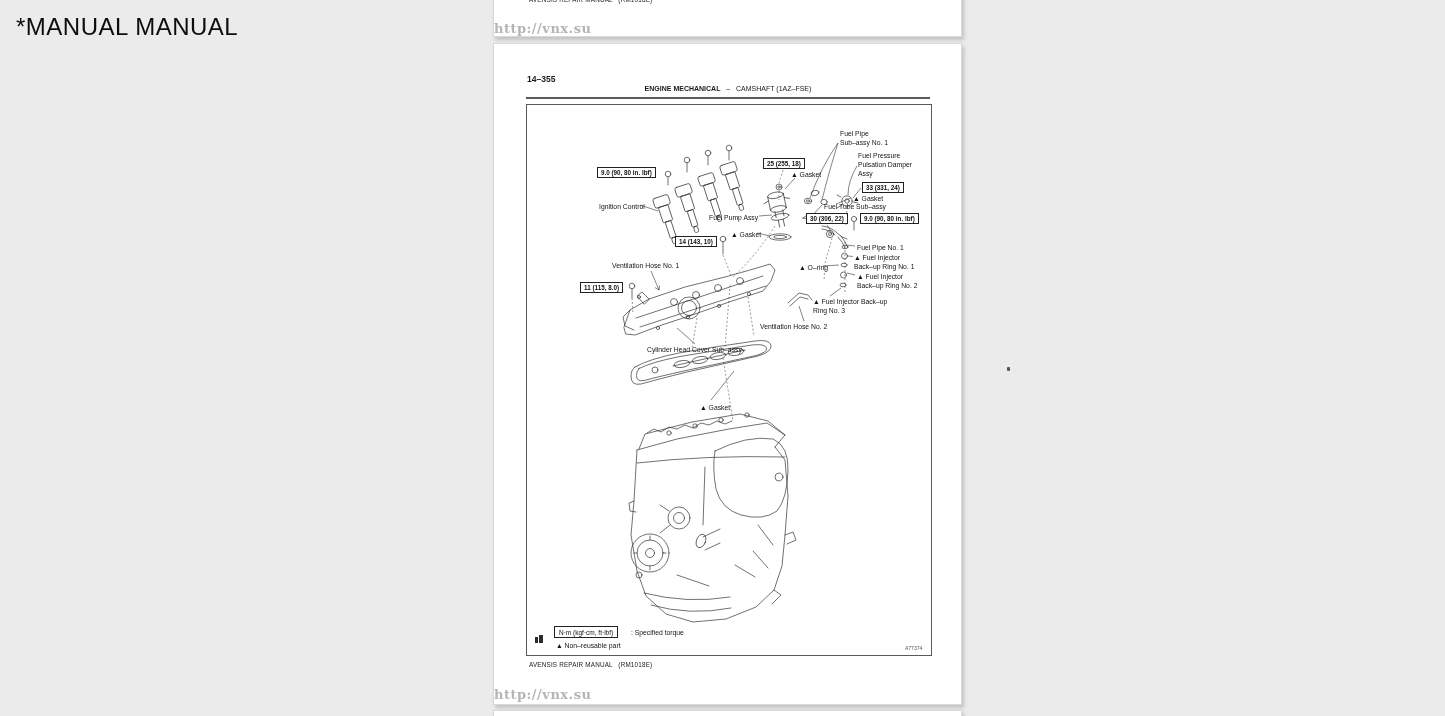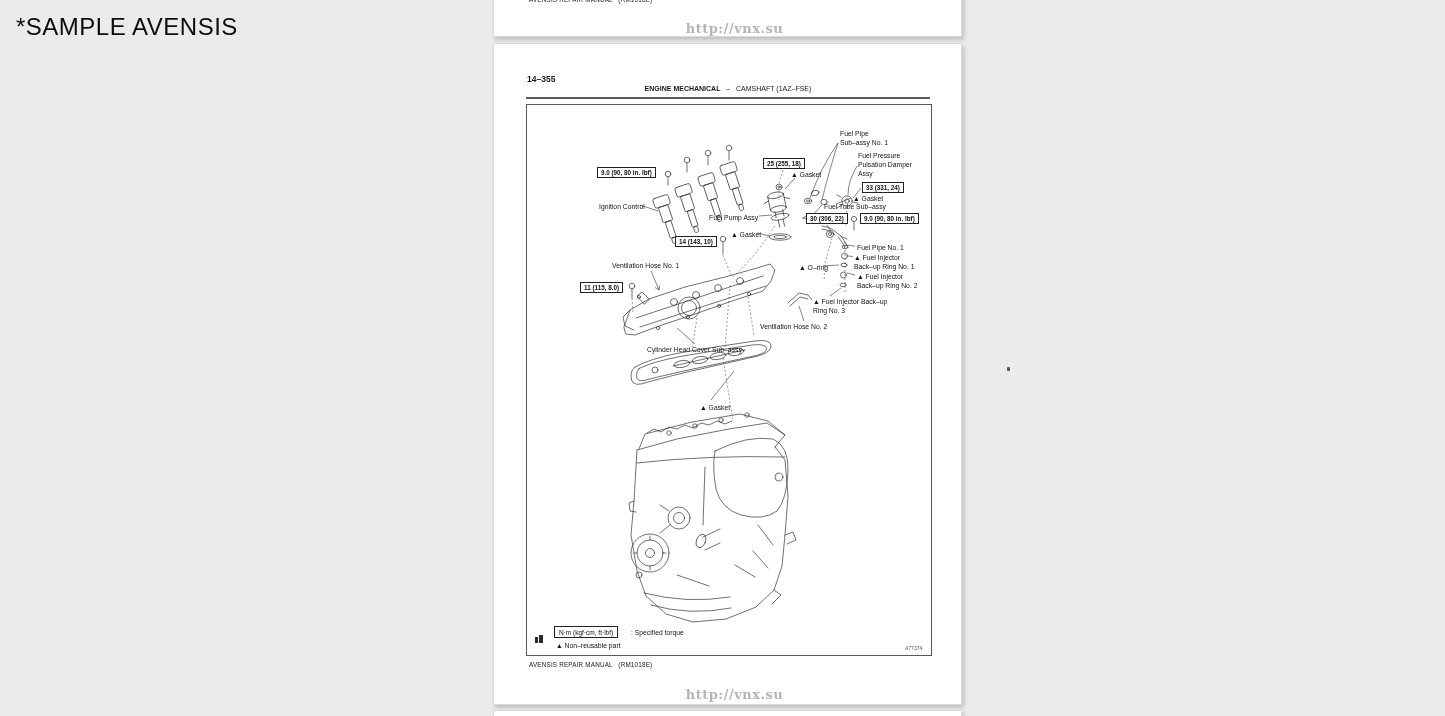--- a/index.html
+++ b/index.html
@@ -4,21 +4,21 @@
 <style>
   html,body{margin:0;padding:0;}
   body{background:#ebebeb;font-family:"Liberation Sans",sans-serif;}
   #viewport{position:relative;width:1445px;height:716px;overflow:hidden;background:#ebebeb;}
 
   .page{position:absolute;left:493px;width:467px;background:#ffffff;
         border:1px solid #d9d9d9;box-shadow:2px 3px 4px rgba(0,0,0,.18);}
 
   .sample-label{position:absolute;left:16px;top:13px;font-size:24px;color:#0d0d0d;letter-spacing:.5px;}
 
-  .wm{position:absolute;left:7px;width:100%;text-align:center;
+  .wm{position:absolute;left:0;width:100%;
       font-family:"DejaVu Serif",serif;font-weight:bold;font-size:13px;
       color:#b5b5b5;letter-spacing:.5px;}
 
   .pageno{position:absolute;left:33px;top:30px;font-size:8.5px;font-weight:bold;color:#1a1a1a;}
   .hdr{position:absolute;left:32px;top:41px;width:404px;text-align:center;font-size:7px;color:#1a1a1a;white-space:pre;}
   .hdr b{font-weight:bold;}
   .hrule{position:absolute;left:32px;top:53px;width:404px;height:2px;background:#5a5a5a;}
   .figbox{position:absolute;left:32px;top:60px;width:404px;height:550px;border:1px solid #5a5a5a;background:#fff;}
   .pfooter{position:absolute;left:35px;font-size:6.3px;color:#222;white-space:pre;letter-spacing:.2px;}
 
@@ -38,21 +38,21 @@
 
   .dot-artifact{position:absolute;left:1007px;top:367px;width:3px;height:4px;background:#555;border-radius:1px;}
 
   svg.art{position:absolute;left:0;top:0;width:404px;height:550px;}
 </style>
 </head>
 <body>
 
 <div id="viewport">
 
-  <div class="sample-label">*SAMPLE AVENSIS</div>
+  <div class="sample-label">*MANUAL MANUAL</div>
 
   <div class="page" style="top:-62px;height:97px;">
     <div class="pfooter" style="top:57px;">AVENSIS REPAIR MANUAL   (RM1018E)</div>
     <div class="wm" style="top:82px;">http://vnx.su</div>
   </div>
 
   <div class="page" style="top:43px;height:660px;">
 
     <div class="pageno">14–355</div>
 

